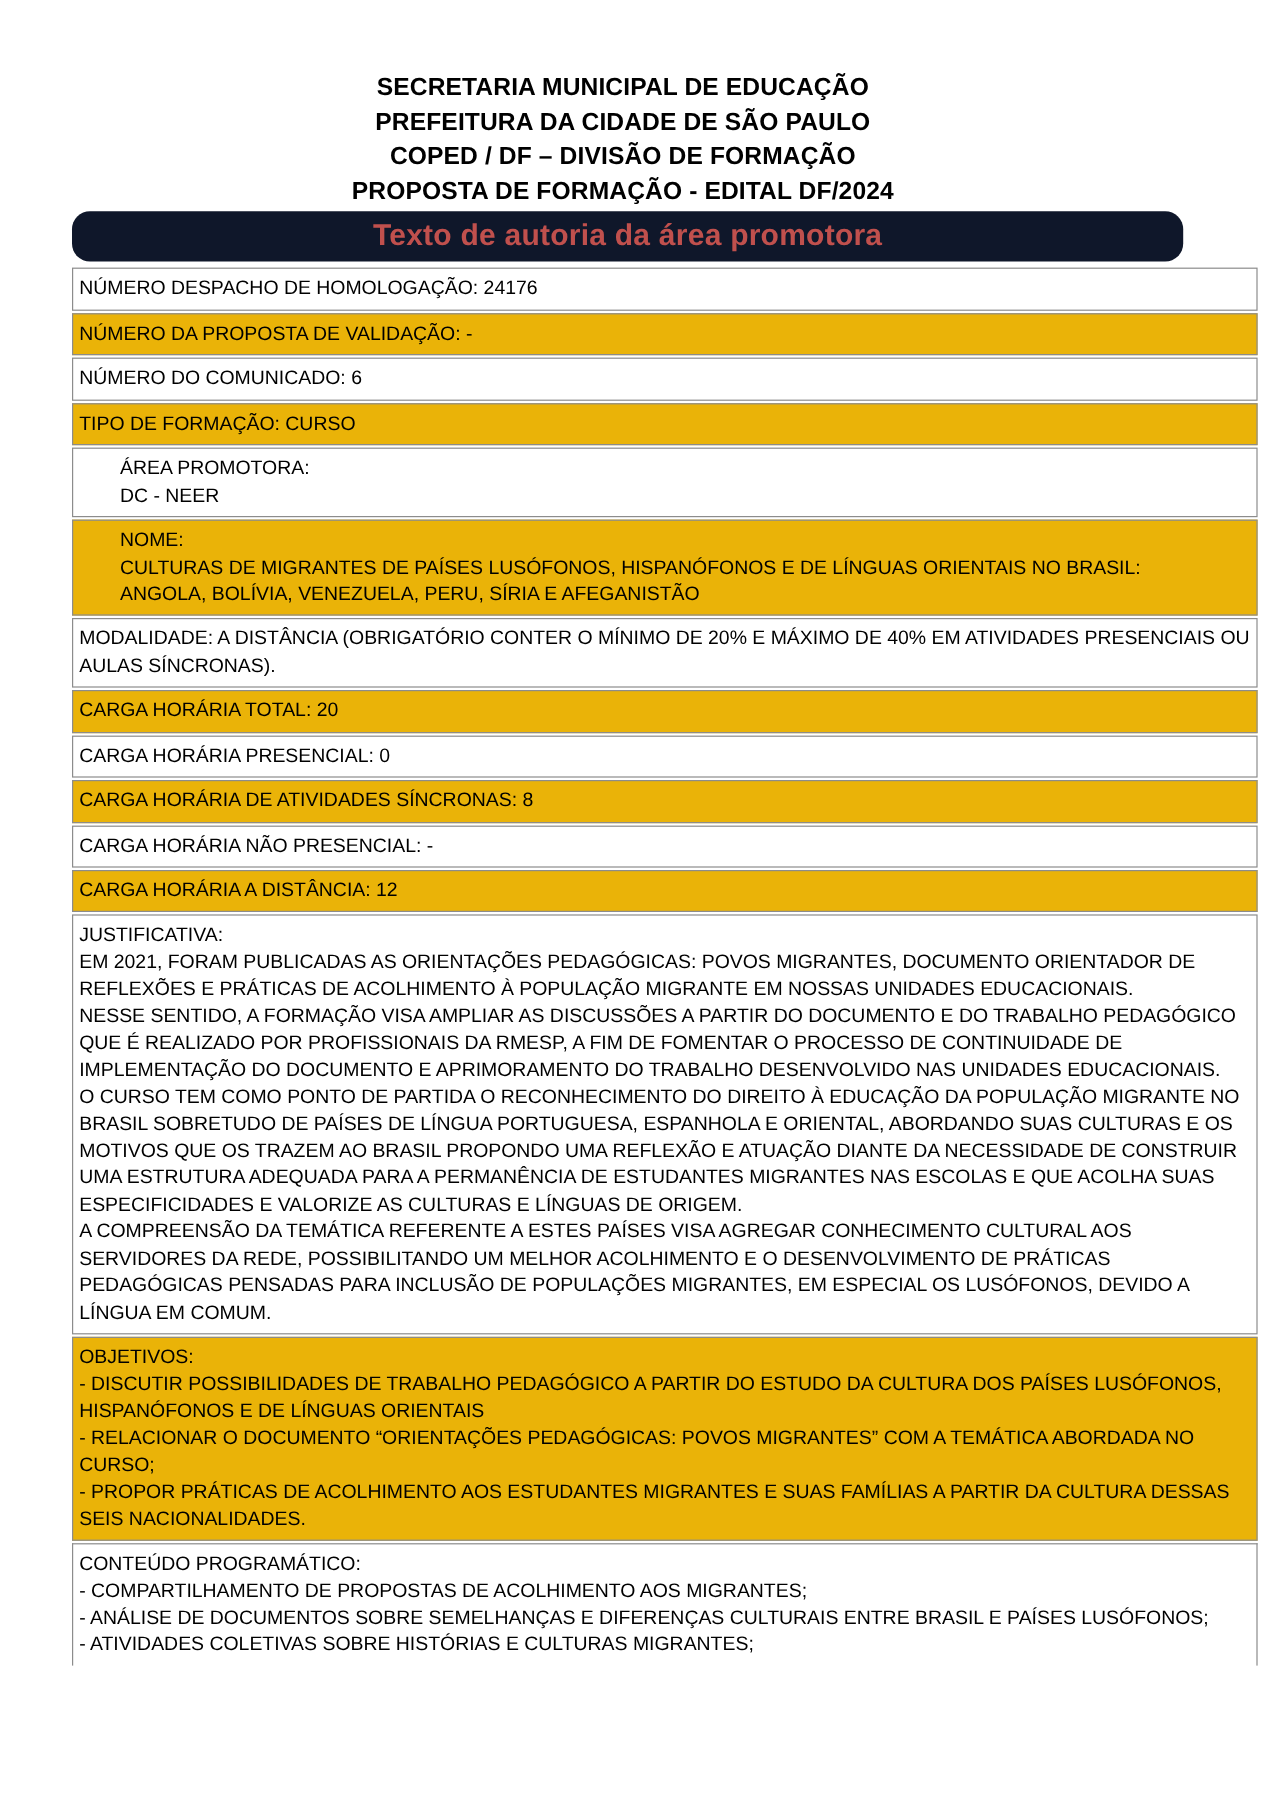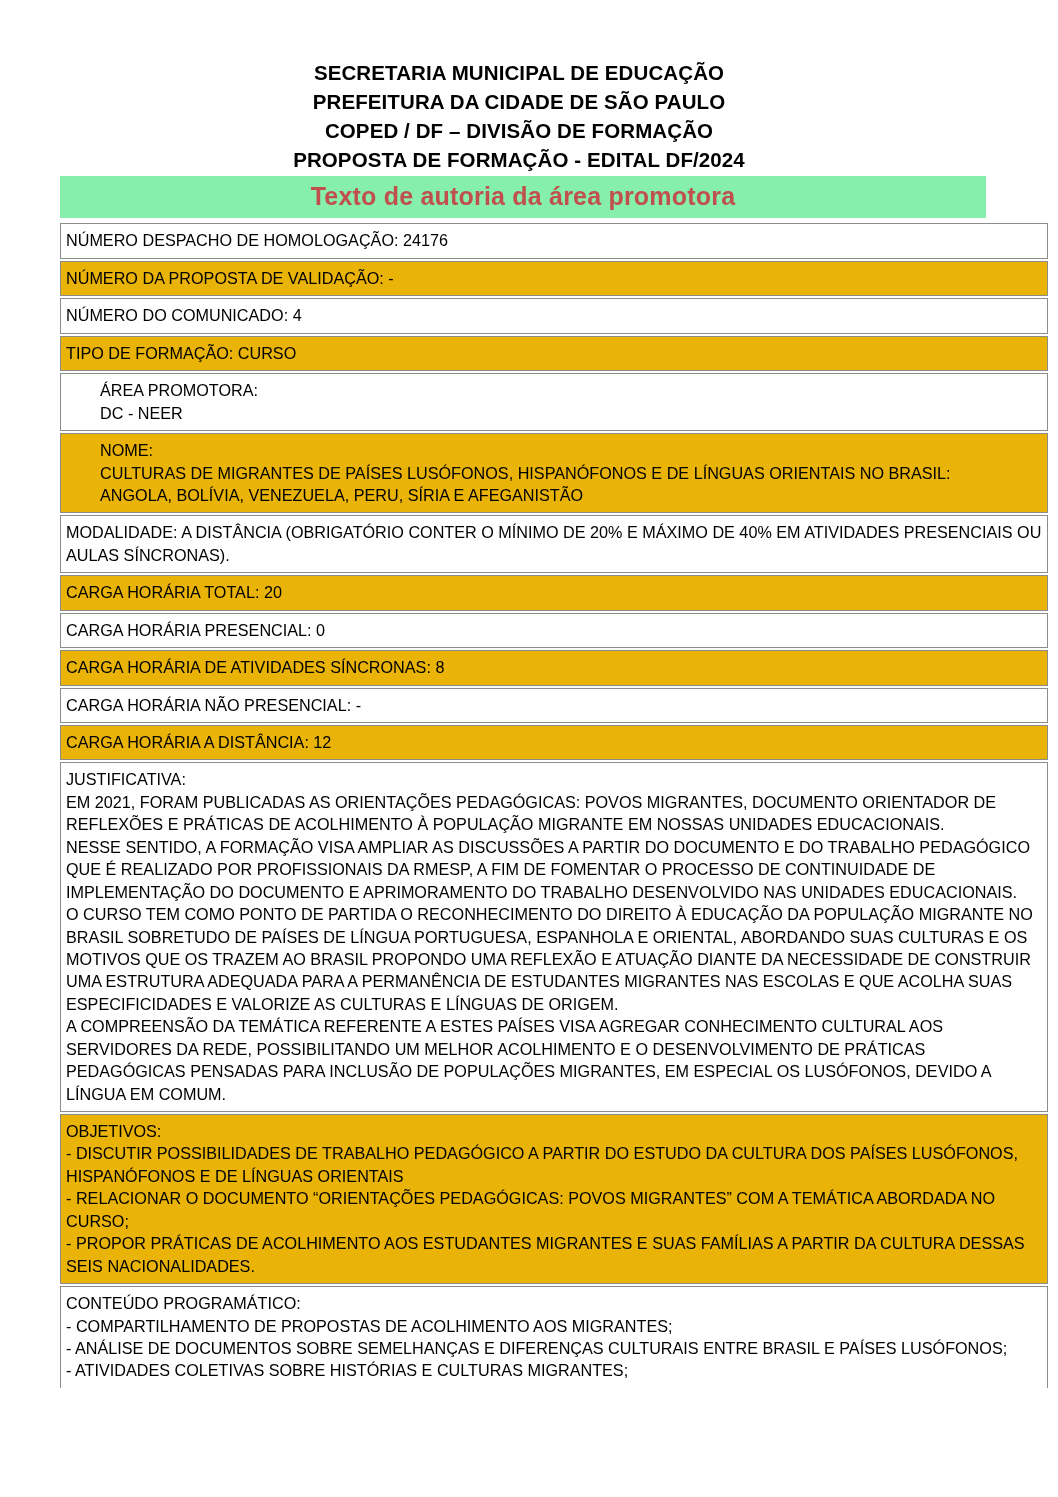--- a/index.html
+++ b/index.html
@@ -34,29 +34,30 @@
     margin: 0 0 2px 0;
     padding-right: 8px;
   }
   .doc-heading .hline {
     display: block;
     white-space: nowrap;
   }
 
   
   .title-band {
-    background: #86efac;
+    background: #0f172a;
     text-align: center;
     color: #c0504d;
     font-weight: bold;
     font-size: 25px;
     line-height: 1.28;
     padding: 4px 0 6px 0;
     margin: 1px 0 3px 0;
     letter-spacing: 0.2px;
+    border-radius: 15px;
   }
 
   
   .form-table {
     width: 988px;
     border-collapse: separate;
     border-spacing: 0 2px;
     table-layout: fixed;
   }
   .form-table td.cell {
@@ -102,21 +103,21 @@
 
       <tr>
         <td class="cell">NÚMERO DESPACHO DE HOMOLOGAÇÃO:  24176</td>
       </tr>
 
       <tr class="shaded">
         <td class="cell">NÚMERO DA PROPOSTA DE VALIDAÇÃO:  -</td>
       </tr>
 
       <tr>
-        <td class="cell">NÚMERO DO COMUNICADO: 4</td>
+        <td class="cell">NÚMERO DO COMUNICADO: 6</td>
       </tr>
 
       <tr class="shaded">
         <td class="cell">TIPO DE FORMAÇÃO: CURSO</td>
       </tr>
 
       <tr>
         <td class="cell">
           <p class="bold">ÁREA PROMOTORA:</p>
           <p class="bold">DC - NEER</p>

